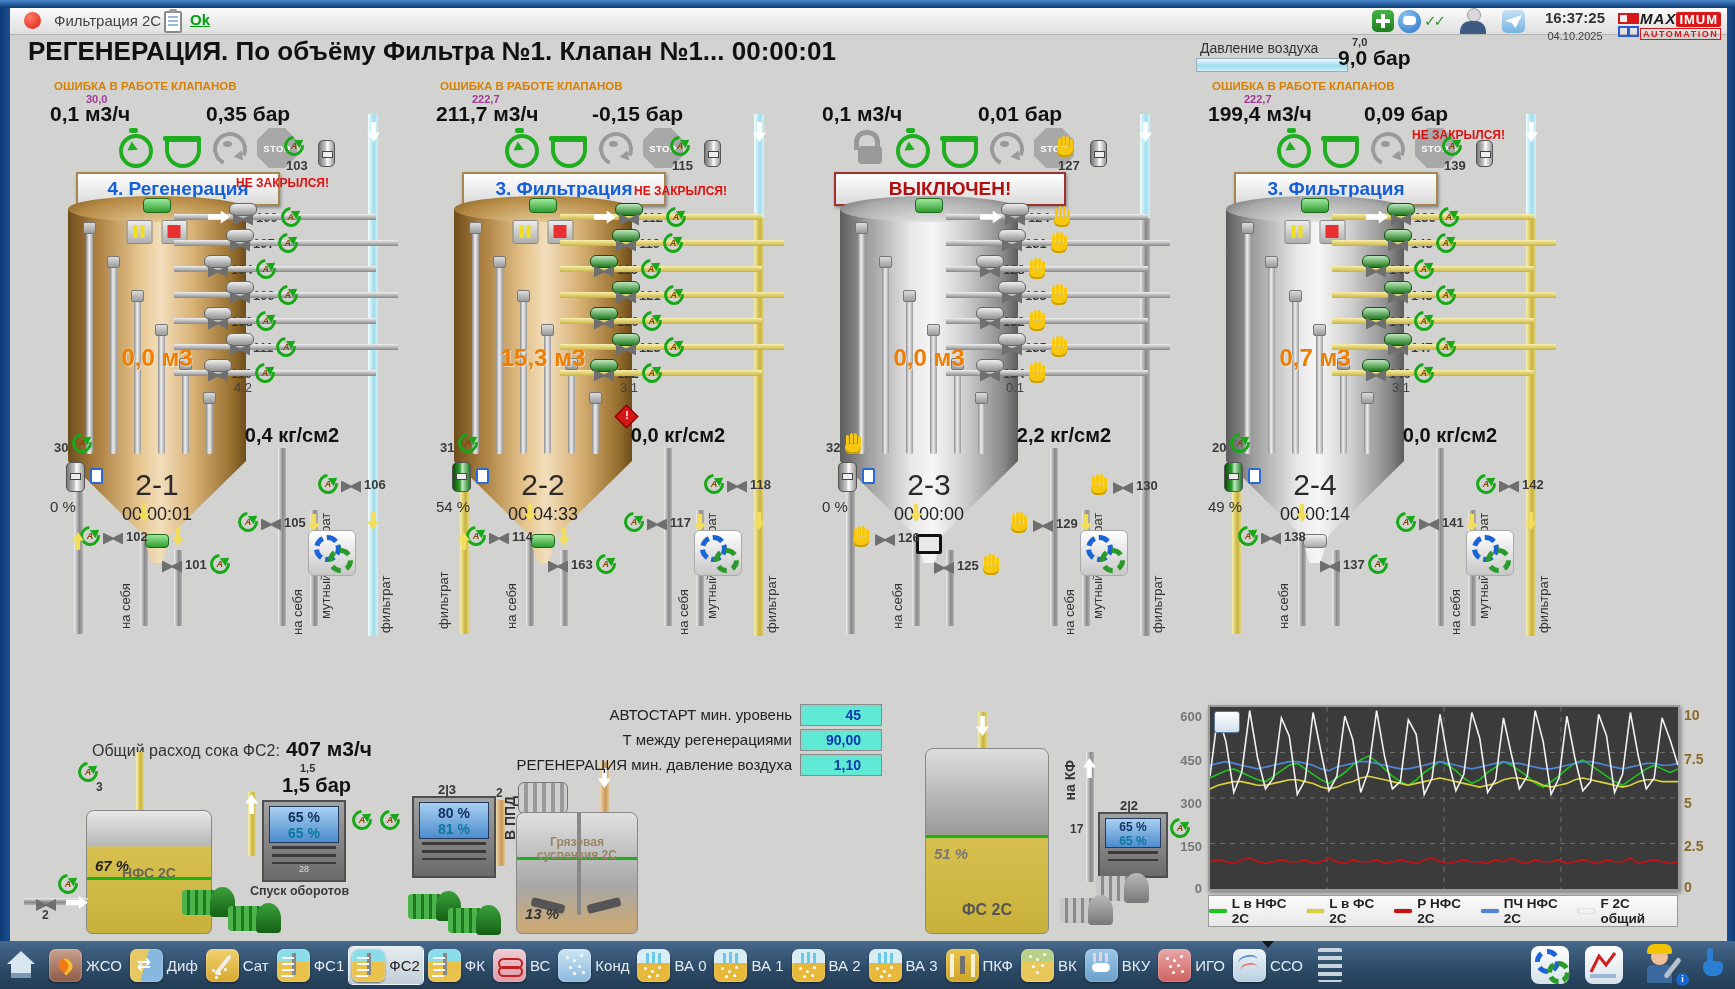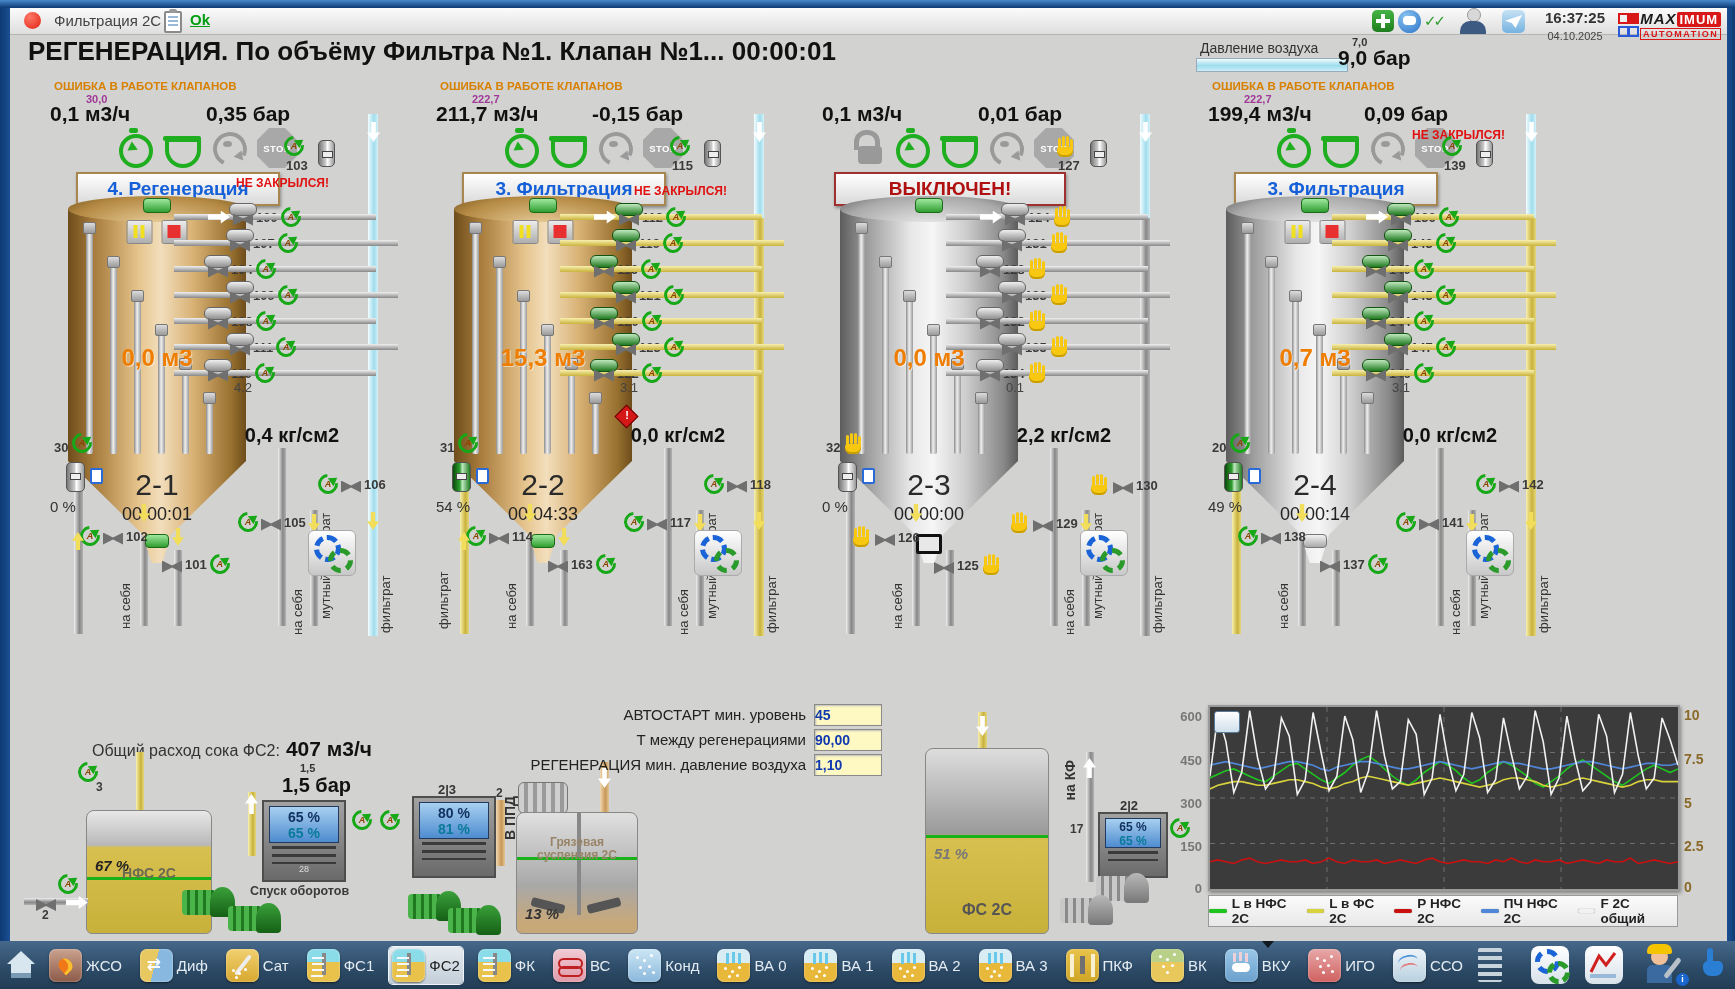--- a/index.html
+++ b/index.html
@@ -29,21 +29,21 @@
   .ic-tg{position:absolute;left:1492px;top:2px;width:23px;height:23px;background:linear-gradient(#c6e2f5,#76b2e0);border-radius:5px;}
   .ic-tg::before{content:"";position:absolute;left:3px;top:5px;width:17px;height:13px;background:#fff;clip-path:polygon(0 45%,100% 0,62% 100%,40% 62%);}
   .clock{position:absolute;left:1526px;top:1px;width:78px;line-height:1.08;text-align:center;}
   .clock .t{font-size:15px;font-weight:bold;color:#333;}
   .clock .d{font-size:11px;color:#444;}
   .logo{position:absolute;left:1608px;top:2px;display:flex;gap:4px;align-items:center;}
   .lgrid{display:grid;grid-template-columns:8px 8px;grid-gap:2px;}
   .lgrid span{width:7px;height:7px;border:2px solid #d81818;}
   .lgrid span:nth-child(2){border-color:#d81818;background:#d81818;}
   .lgrid span:nth-child(3),.lgrid span:nth-child(4){border-color:#2a5ad8;}
-  .logocol{display:flex;flex-direction:column;align-items:flex-end;}
+  .logocol{display:flex;flex-direction:column;align-items:center;}
   .l1{font-weight:800;font-style:italic;font-size:15px;color:#1a1a1a;letter-spacing:1px;}
   .l1 b{background:#d81818;color:#fff;padding:0 3px;border-radius:2px;font-size:13px;font-style:normal;}
   .l2{color:#d81818;border:1.5px solid #d81818;font-size:9px;font-weight:bold;letter-spacing:1.5px;padding:0 2px;margin-top:1px;}
   
   .htitle{position:absolute;left:28px;top:36px;font-size:26px;font-weight:bold;color:#111;}
   .airlbl{position:absolute;left:1200px;top:40px;font-size:14px;color:#333;}
   .airbar{position:absolute;left:1196px;top:58px;width:150px;height:12px;border:1px solid #9ab;background:linear-gradient(#eefcff,#9fdcec 55%,#c9eef8);}
   .airsp{position:absolute;left:1352px;top:36px;font-size:11px;font-weight:bold;color:#333;}
   .airval{position:absolute;left:1338px;top:46px;font-size:21px;font-weight:bold;color:#111;}
   
@@ -153,21 +153,21 @@
   
   .tot1{position:absolute;left:28px;top:704px;}
   .tot1 .tl{font-size:21px;color:#222;}
   .tot1 .tv{font-size:29px;font-weight:bold;color:#111;margin-left:8px;}
   .tot2{position:absolute;left:92px;top:737px;}
   .tot2 .tl{font-size:16px;color:#333;}
   .tot2 .tv{font-size:21px;font-weight:bold;color:#111;margin-left:6px;}
   .params{position:absolute;left:420px;top:702px;width:462px;}
   .prow{display:flex;align-items:center;justify-content:flex-end;gap:8px;height:25px;}
   .plab{font-size:15px;color:#222;}
-  .pbox{width:60px;height:20px;background:#fef9c3;border:1px solid #8a8a8a;box-shadow:inset 1px 1px 2px #bbb;color:#1038b0;font-weight:bold;font-size:14px;text-align:left;padding-right:6px;line-height:20px;}
+  .pbox{width:60px;height:20px;background:#5eead4;border:1px solid #8a8a8a;box-shadow:inset 1px 1px 2px #bbb;color:#1038b0;font-weight:bold;font-size:14px;text-align:right;padding-right:20px;line-height:20px;}
   .cyltank{position:absolute;overflow:hidden;border-radius:8px 8px 6px 6px;border:1px solid #888;}
   .cyltank .lvl{position:absolute;left:0;width:100%;height:3px;background:#19b219;}
   .cyltank .pct{position:absolute;left:8px;font-size:15px;font-weight:bold;font-style:italic;color:#222;}
   .cyltank .nm{position:absolute;width:100%;text-align:center;font-size:14px;font-weight:bold;color:#6a6a52;}
   .nfstank{background:linear-gradient(#e8e8e8,#b8b8b8 28%,#d8c050 30%,#c9b23b 95%);}
   .fstank{background:linear-gradient(#ddd 0,#9a9a9a 46%,#d8c050 49%,#c9b23b 96%);}
   .mixtank{background:linear-gradient(#e0e0e0,#a8a8a8 60%,#c8a878 92%);}
   .mixtank .shaft{position:absolute;left:50%;top:0;width:4px;height:85%;background:#888;}
   .mixtank .blade{position:absolute;width:34px;height:9px;background:#555;border-radius:3px;}
   .mixname{position:absolute;width:110px;text-align:center;font-size:12px;font-weight:bold;color:#9a8468;line-height:1.1;}
@@ -1144,21 +1144,21 @@
         </span>
       <span class="it">
           <span class="dash" style="background: rgb(242, 242, 242);"></span>
           <span>F 2С общий</span>
         </span>
     </div>
   </div>
 
   <div class="taskbar">
     <span class="home"></span>
-    <div id="tb-items" style="display:flex;align-items:center;gap:12px">
+    <div id="tb-items" style="display:flex;align-items:center;gap:2px">
         <div class="tb-item">
           <span class="tb-ico i-zhso"></span>
           <span class="tb-label">ЖСО</span>
         </div>
         <div class="tb-item">
           <span class="tb-ico i-dif"></span>
           <span class="tb-label">Диф</span>
         </div>
         <div class="tb-item">
           <span class="tb-ico i-sat"></span>

